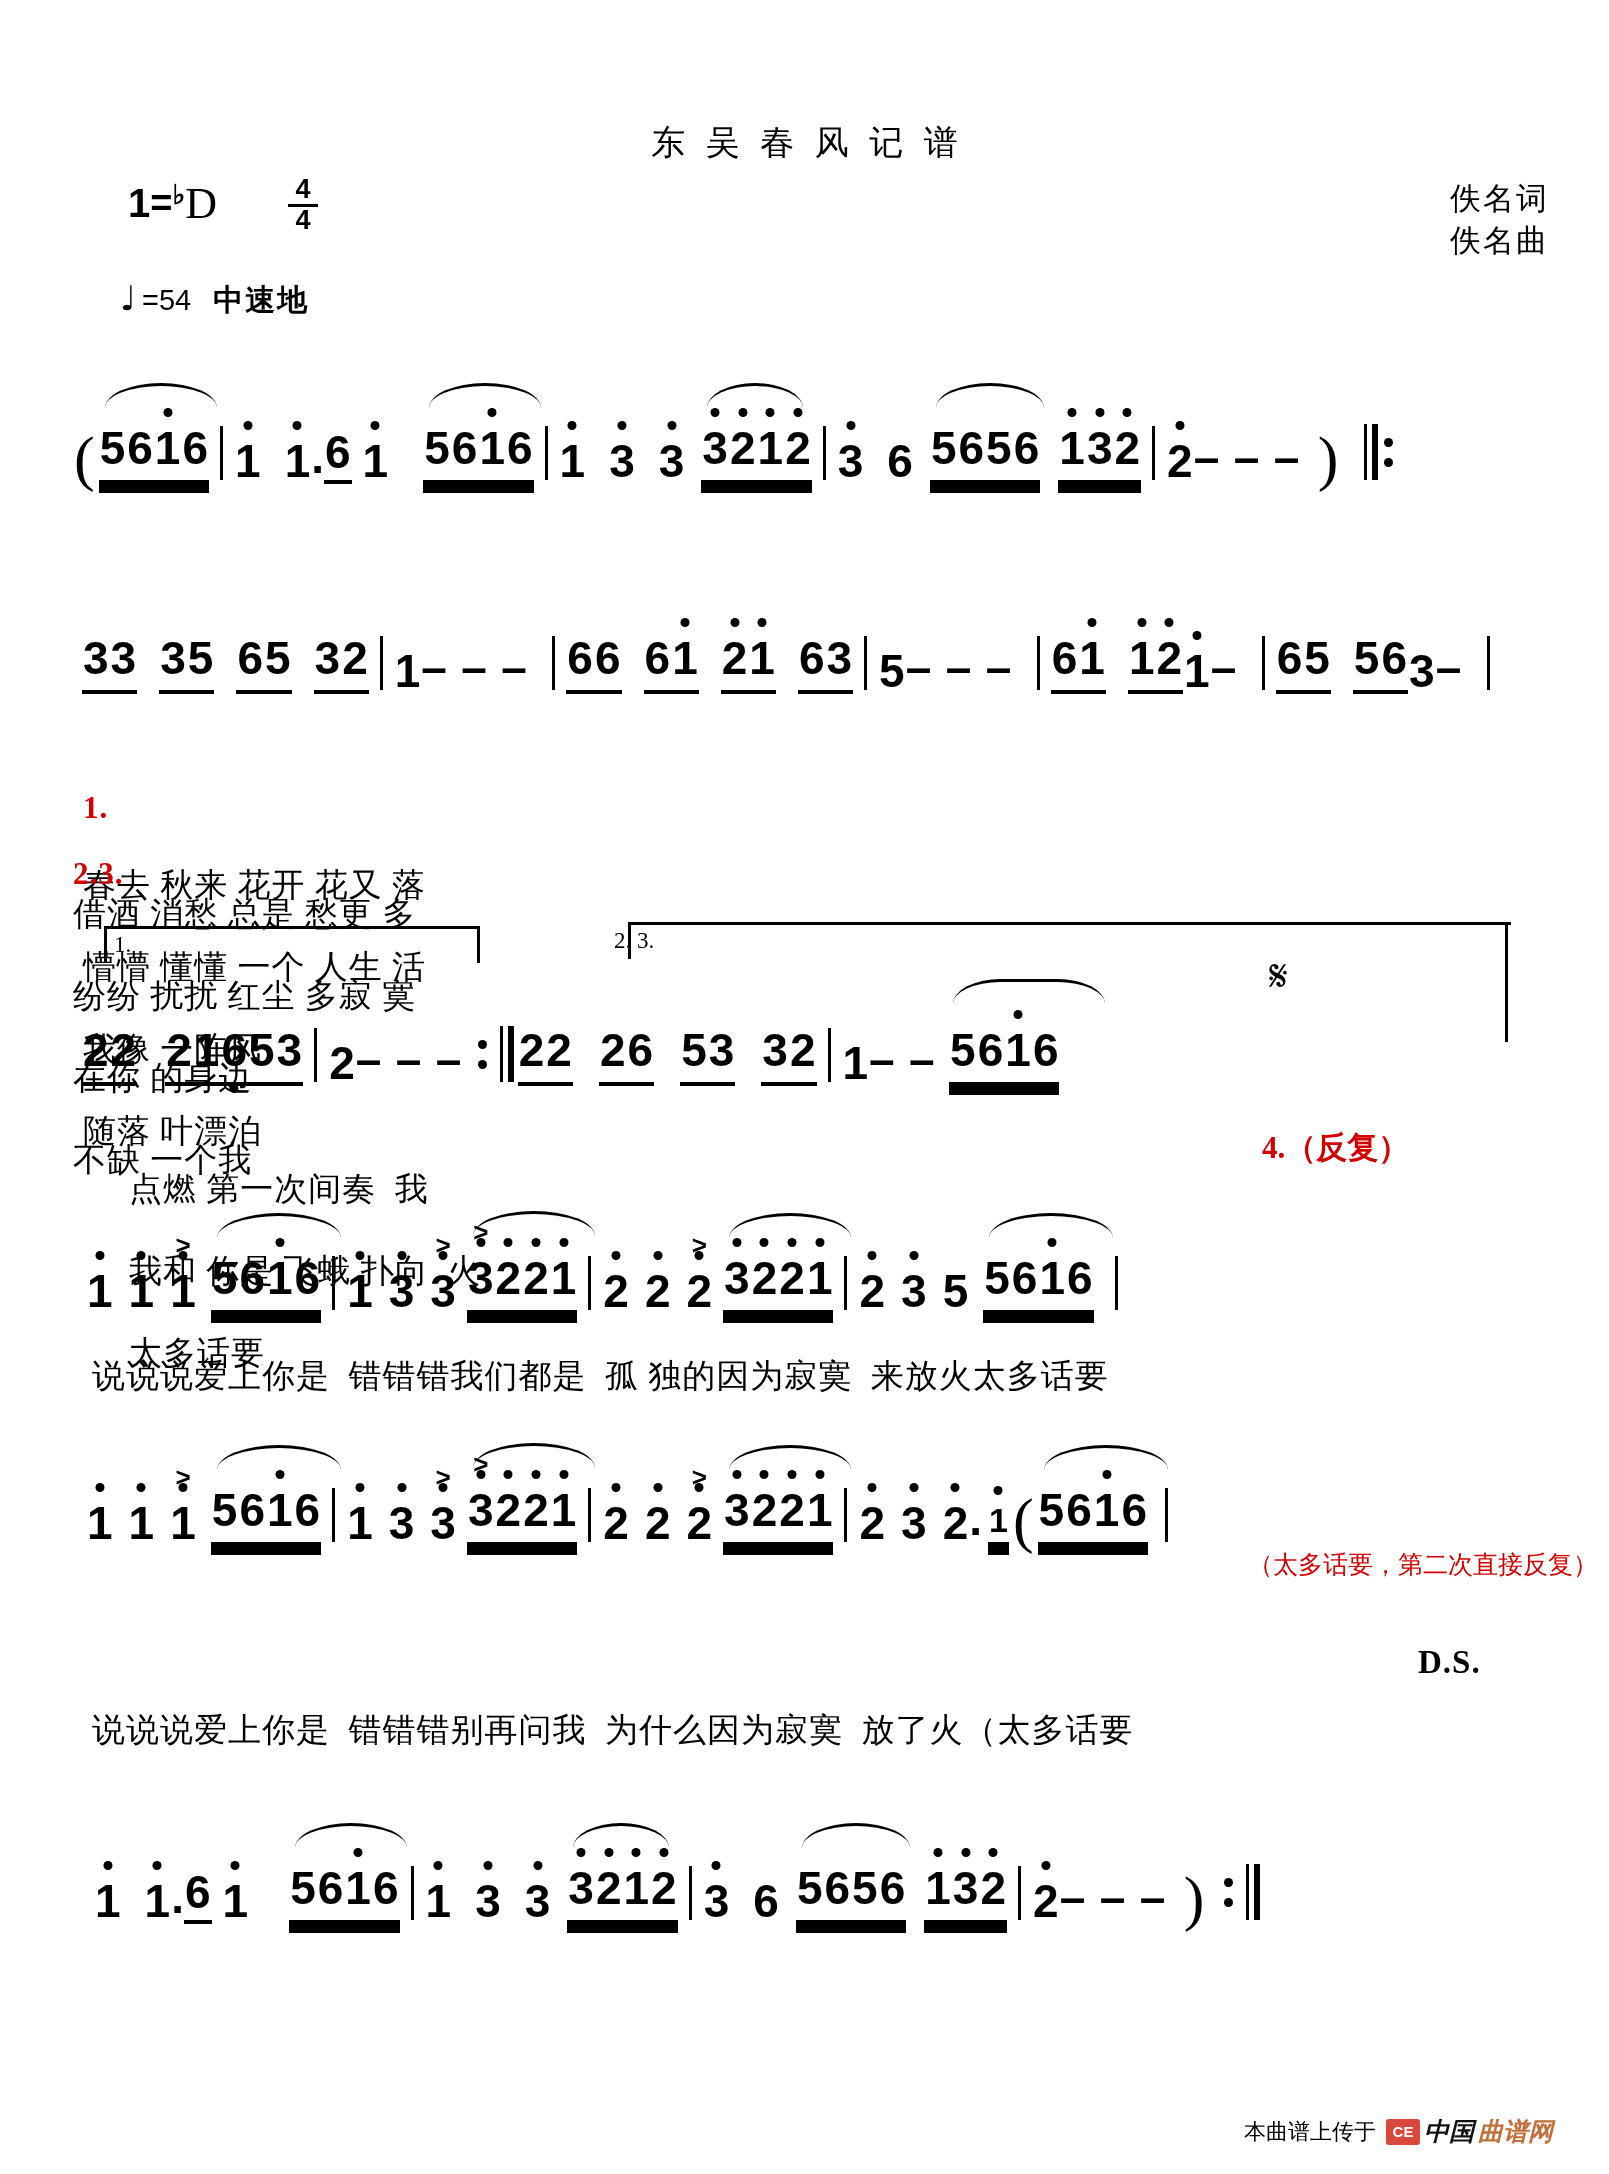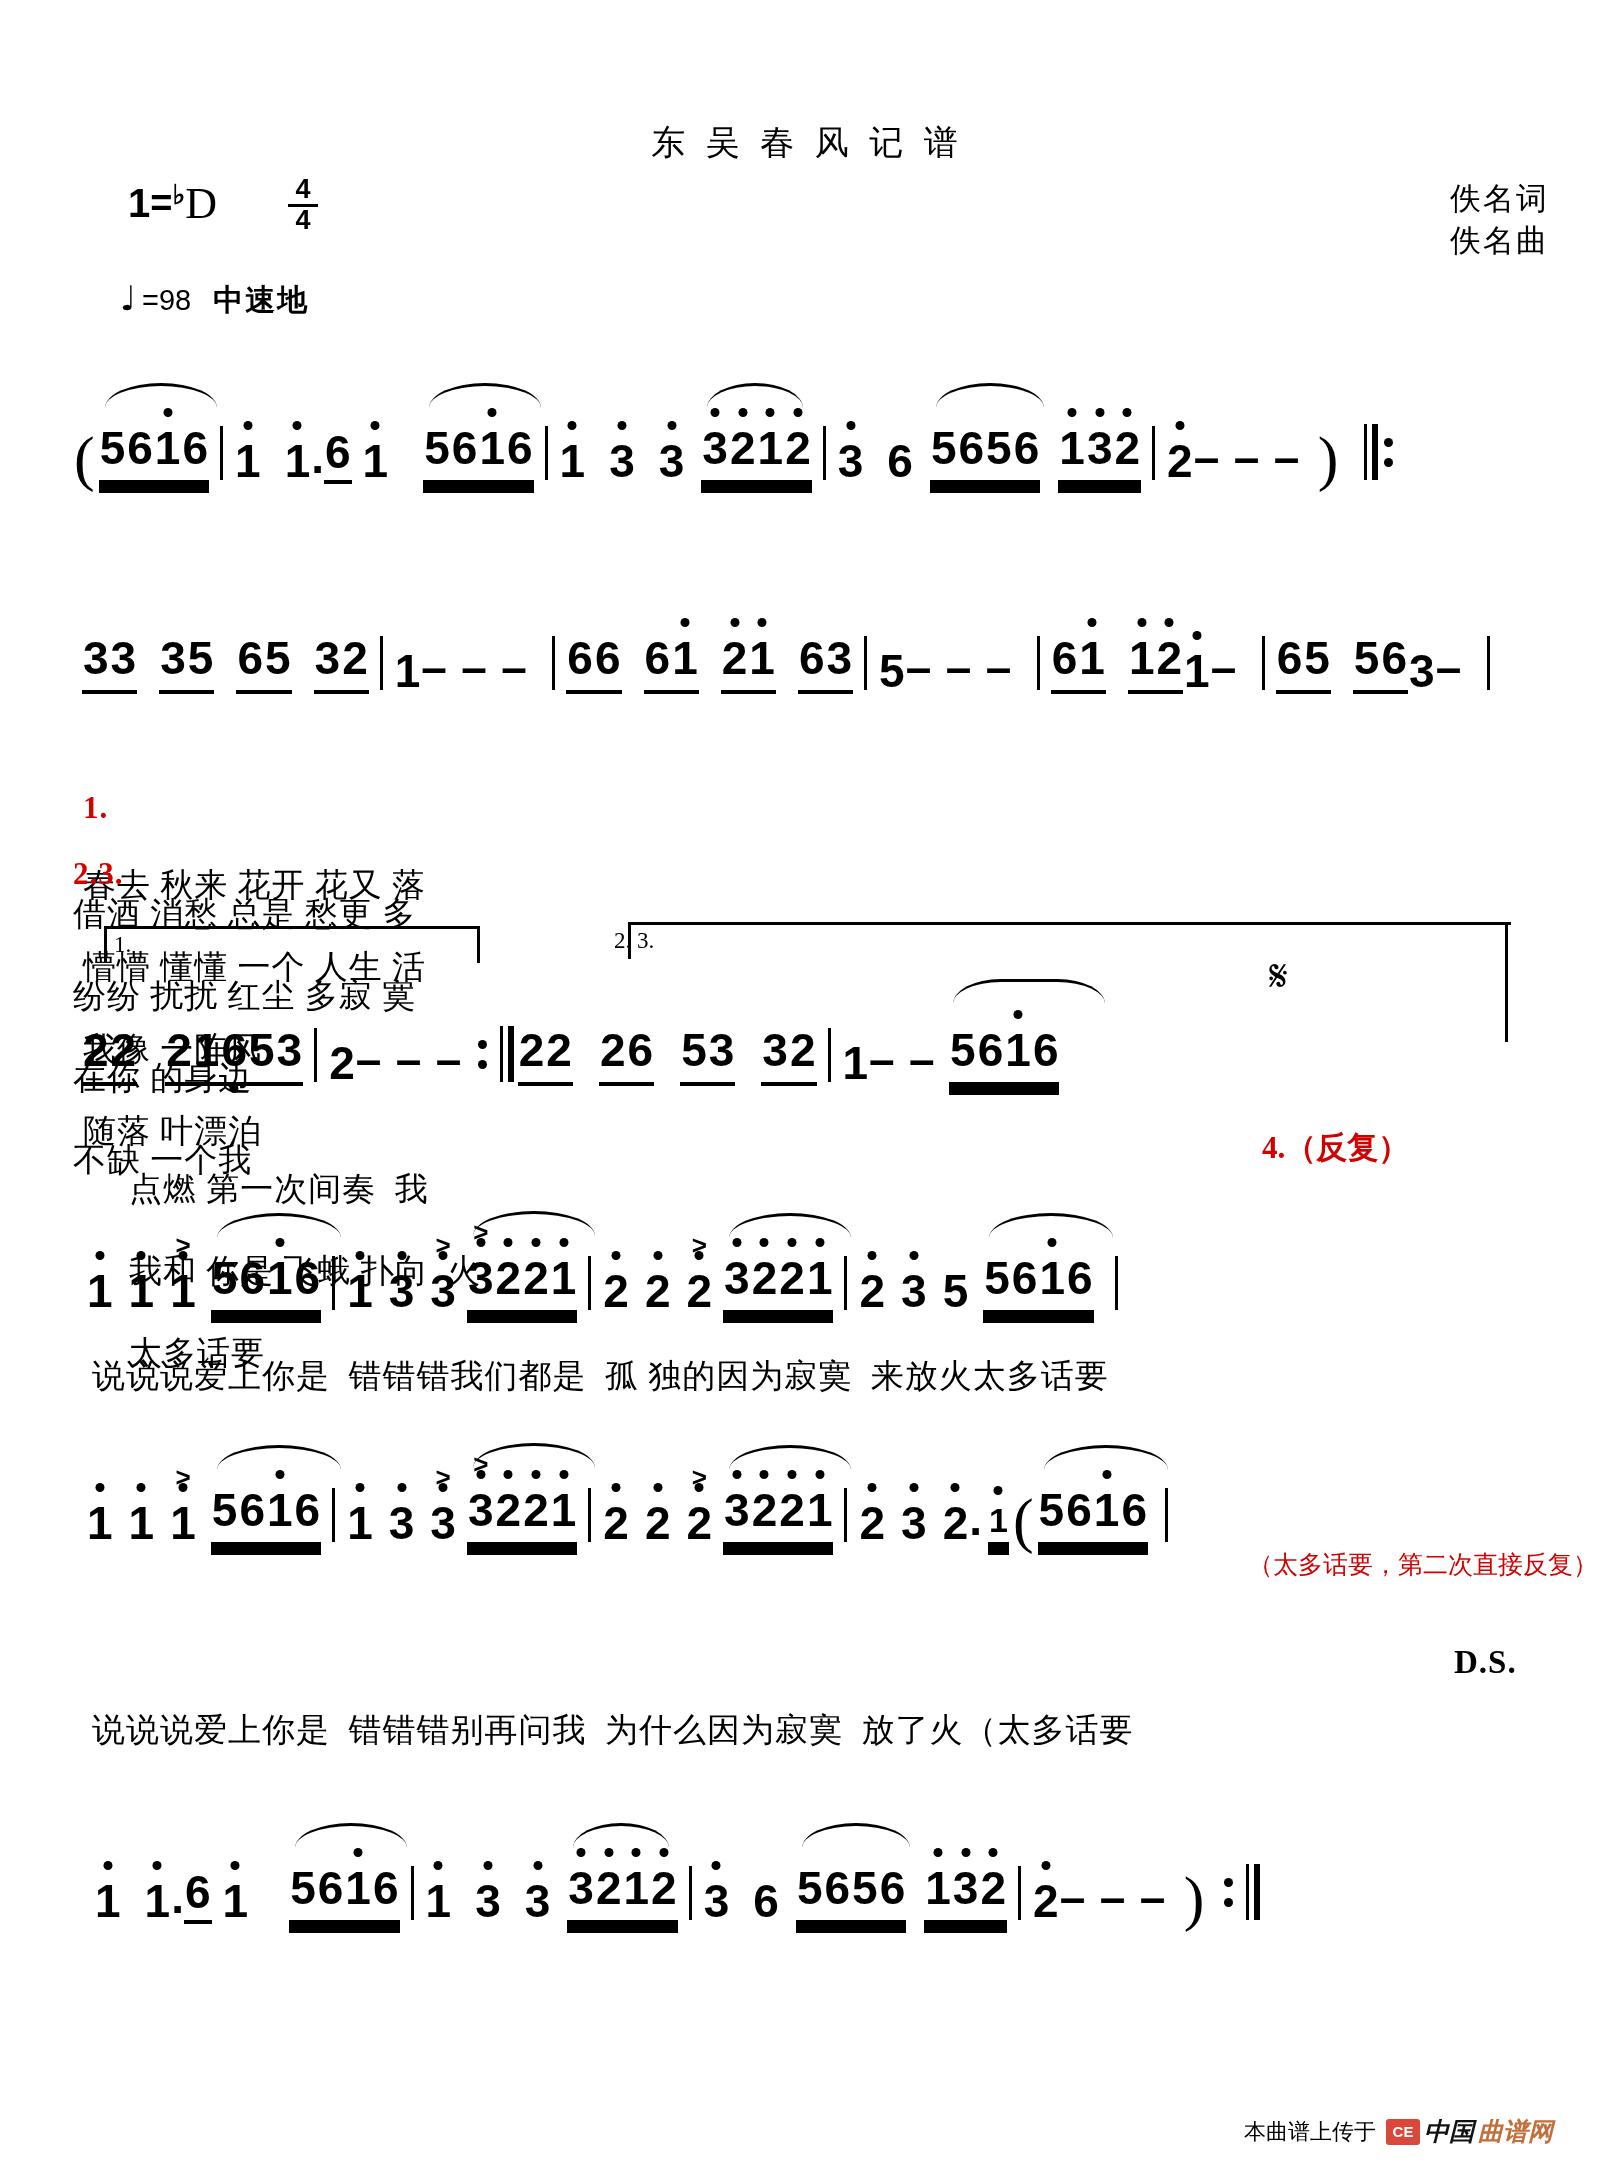--- a/index.html
+++ b/index.html
@@ -139,21 +139,21 @@
   </div>
 
   <div class="meter">
     <span>4</span>
     <span class="bar"></span>
     <span>4</span>
   </div>
 
   <div class="tempo">
     <span class="qnote">♩</span>
-    <span class="bpm">=98</span>
+    <span class="bpm">=54</span>
     <span class="expr">中速地</span>
   </div>
 
   <div class="credits">
     <div>佚名词</div>
     <div>佚名曲</div>
   </div>
 
   <div class="row" style="top:398px;">
     <div class="staff" style="padding-left:70px;">
@@ -528,21 +528,21 @@
         <span class="slur" style="left:6px;top:-38px;width:124px;"></span>
         <span class="beam1 beam2">
           <span class="n">5</span><span class="n">6</span><span class="n hi">1</span><span class="n">6</span>
         </span>
       </span>
       <span class="sp" style="width:6px;"></span>
       <span class="barline"></span>
     </div>
   </div>
 
-  <div class="ds" style="left:1418px;top:1644px;margin-left:36px;">D.S.</div>
+  <div class="ds" style="left:1418px;top:1644px;">D.S.</div>
 
   <div class="lyrics" style="top:1708px;left:92px;">说说说爱上你是  错错错别再问我  为什么因为寂寞  放了火（太多话要</div>
 
   <div class="row" style="top:1838px;">
     <div class="staff" style="padding-left:94px;">
       <span class="n hi">1</span>
       <span class="sp" style="width:22px;"></span>
       <span class="grp">
         <span class="n hi">1</span>
           <span class="dotdur">.</span>

